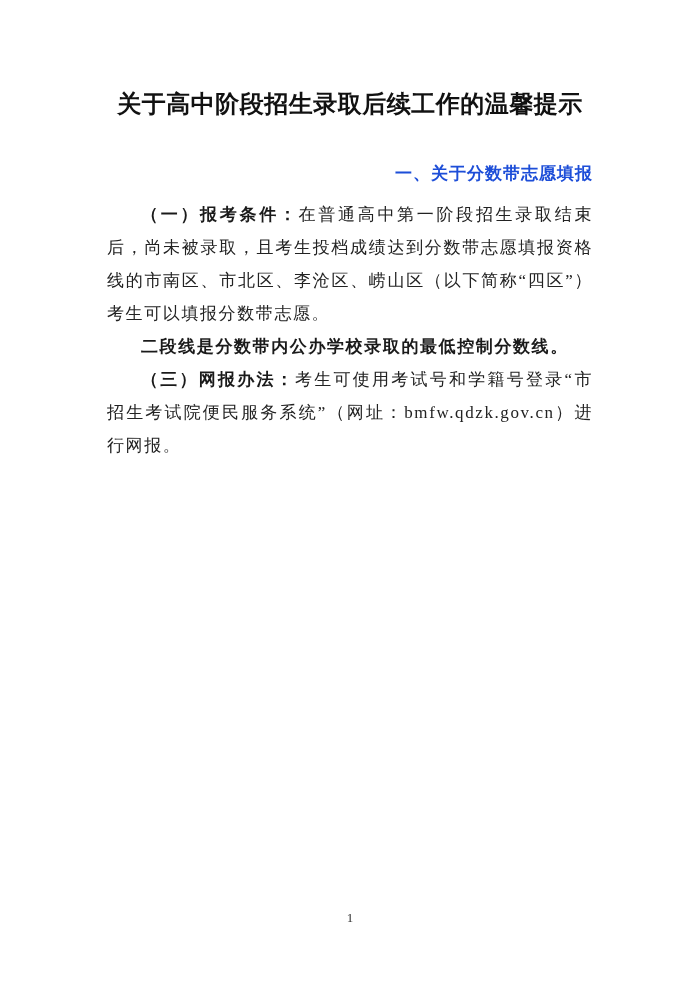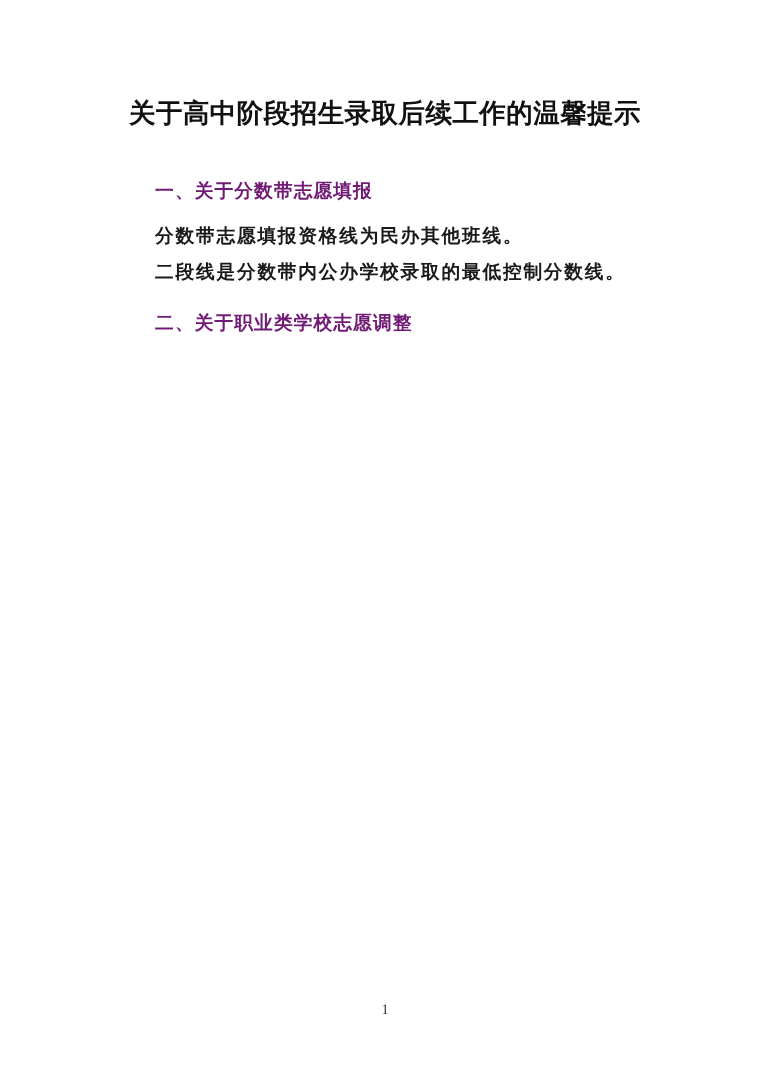--- a/index.html
+++ b/index.html
@@ -25,24 +25,25 @@
     letter-spacing: 0.5px;
     text-align: center;
     color: #111111;
     line-height: 36px;
   }
   .section-heading {
     margin: 12px 0 12px 0;
     font-family: "Liberation Sans", "DejaVu Sans", sans-serif;
     font-size: 17px;
     font-weight: 700;
-    color: #701a75;
+    color: #1d4ed8;
     line-height: 24px;
     text-indent: 2em;
     letter-spacing: 1px;
+    text-align: right;
   }
   .section-heading.second {
     margin-top: 18px;
   }
   .para {
     margin: 0;
     font-family: "Liberation Serif", "DejaVu Serif", serif;
     font-size: 17px;
     line-height: 33px;
     letter-spacing: 1.6px;
@@ -71,27 +72,27 @@
 </style>
 </head>
 <body>
 
 <div class="page">
 
   <h1 class="title">关于高中阶段招生录取后续工作的温馨提示</h1>
 
   <h2 class="section-heading">一、关于分数带志愿填报</h2>
 
+  <p class="para"><span class="lead">（一）报考条件：</span><span>在普通高中第一阶段招生录取结束后，尚未被录取，且考生投档成绩达到分数带志愿填报资格线的市南区、市北区、李沧区、崂山区（以下简称“四区”）考生可以填报分数带志愿。</span></p>
 
-  <p class="para bold-line">分数带志愿填报资格线为民办其他班线。</p>
 
   <p class="para bold-line">二段线是分数带内公办学校录取的最低控制分数线。</p>
 
 
 
+  <p class="para"><span class="lead">（三）网报办法：</span><span>考生可使用考试号和学籍号登录“市招生考试院便民服务系统”（网址：bmfw.qdzk.gov.cn）进行网报。</span></p>
 
 
 
-  <h2 class="section-heading second">二、关于职业类学校志愿调整</h2>
 
   <div class="footer-pagenum">1</div>
 
 </div>
 
 </body></html>

